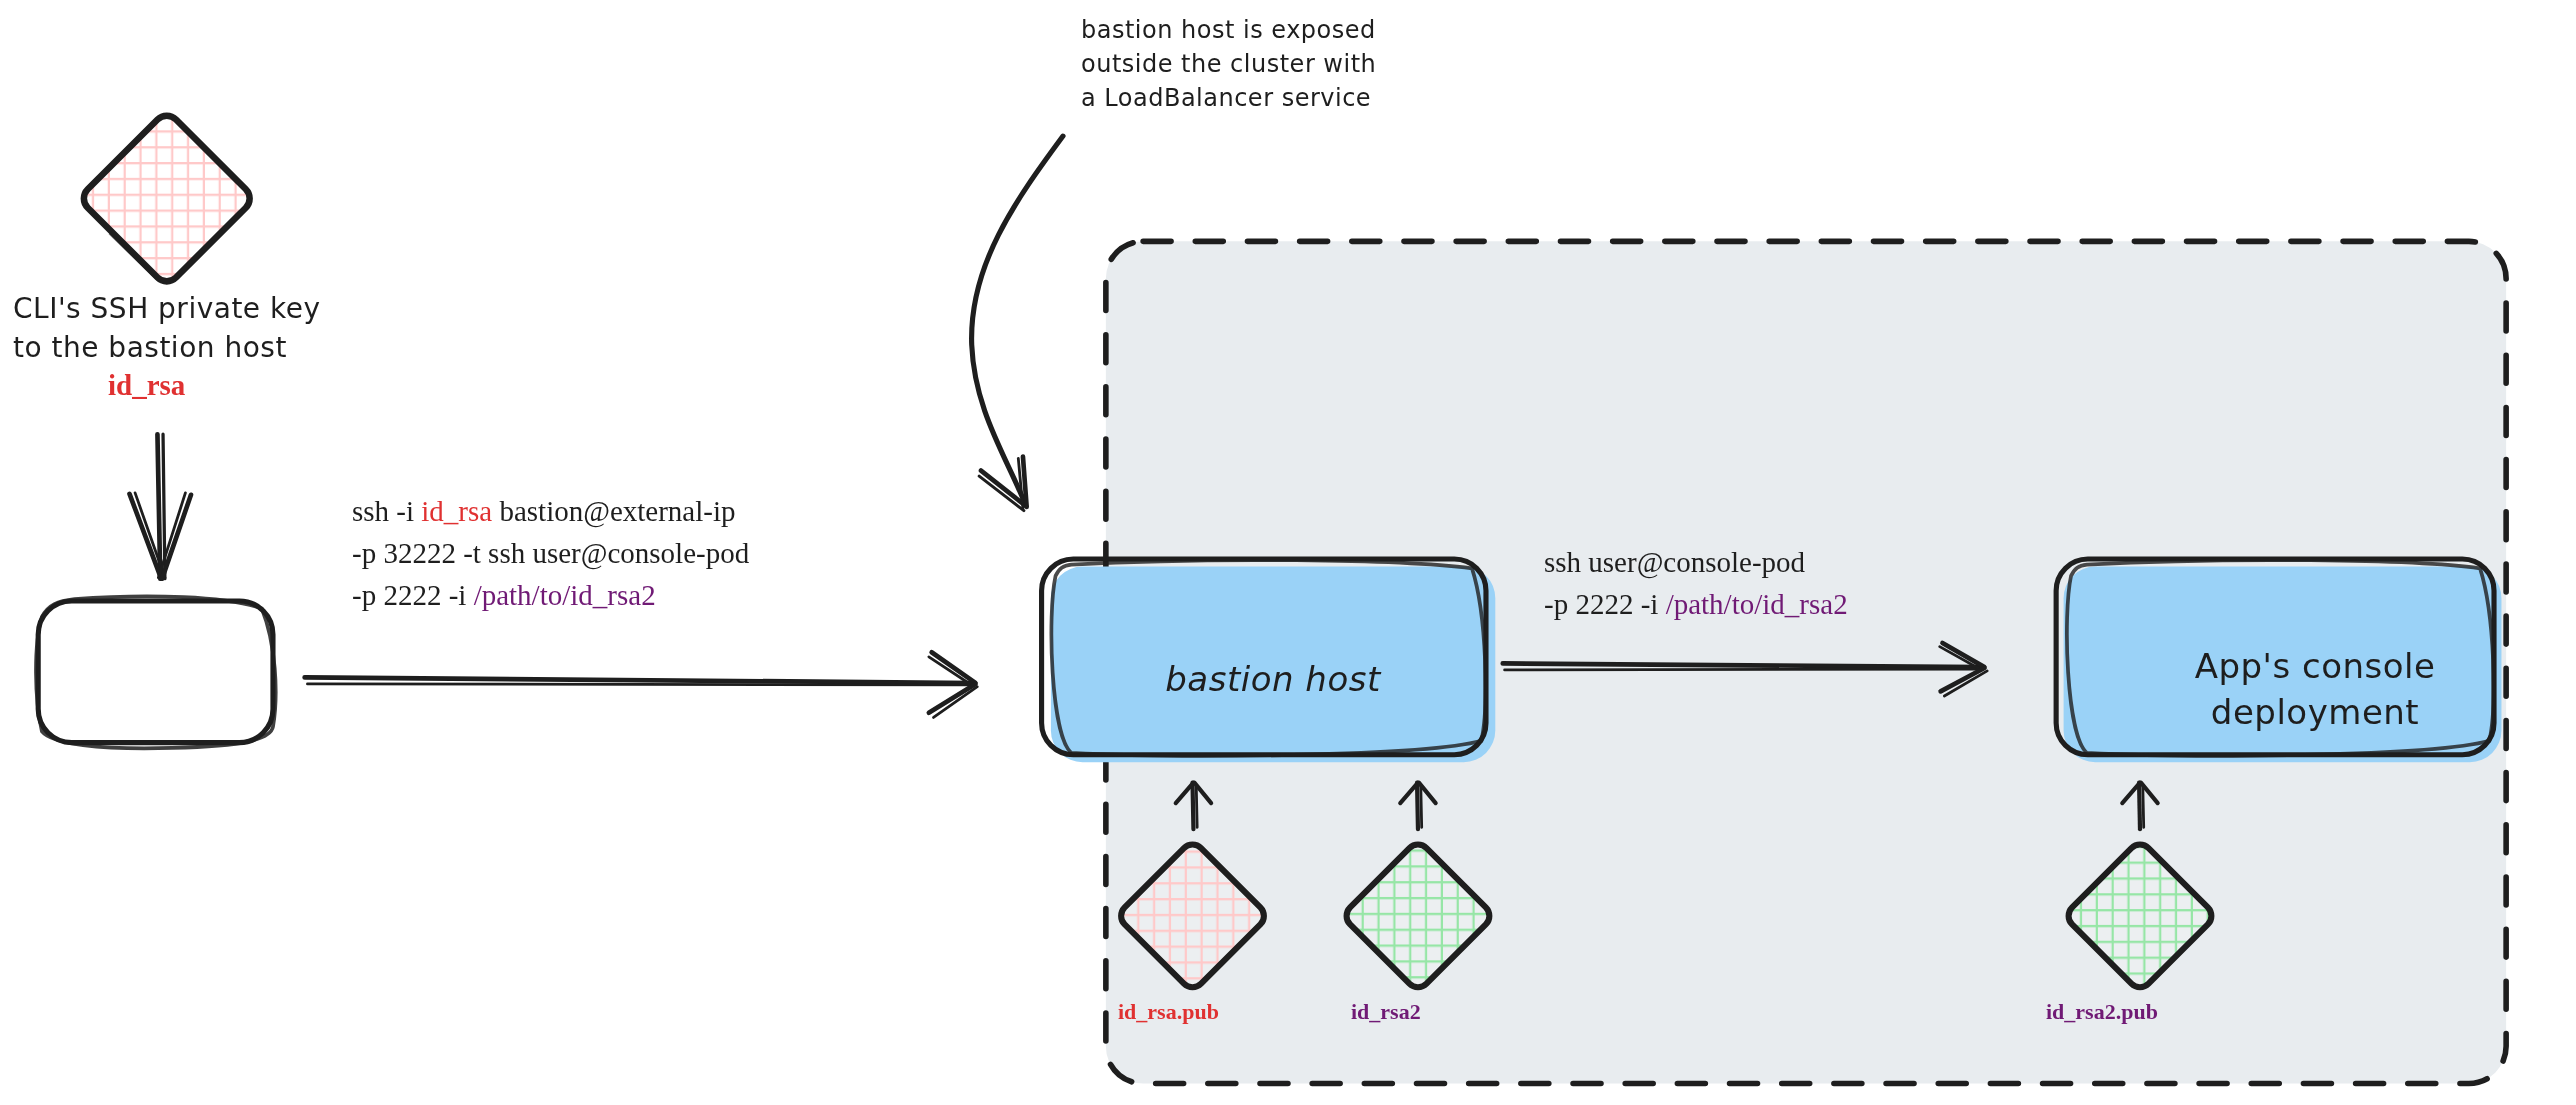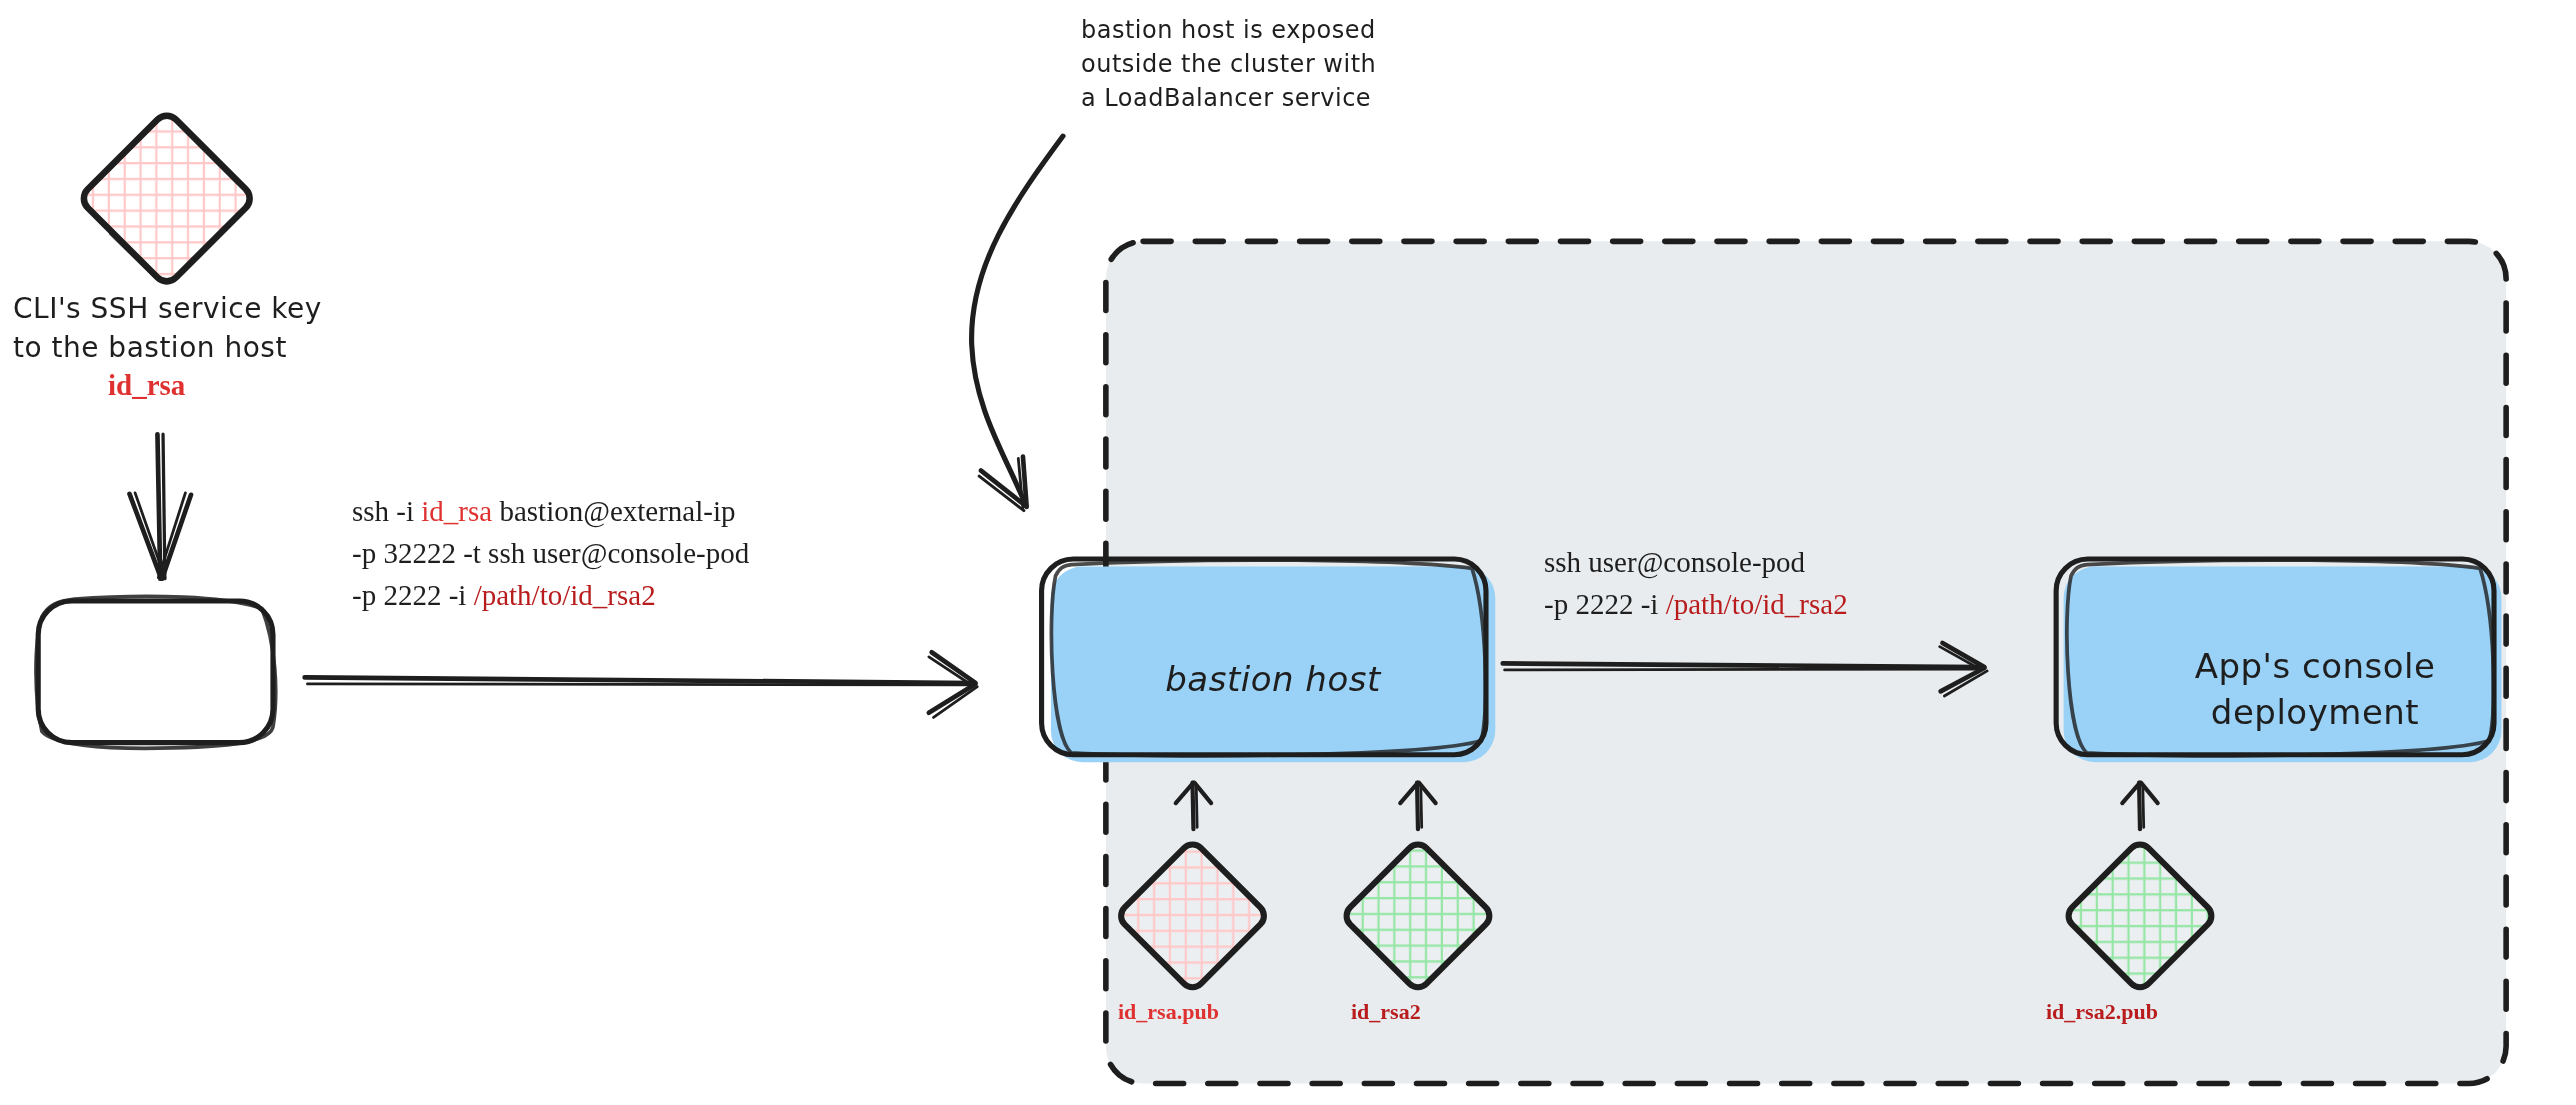--- a/index.html
+++ b/index.html
@@ -32,21 +32,21 @@
   .mono {
     font-family: Liberation Serif, serif;
     color: #1e1e1e;
   }
   .txt {
     position: absolute;
     white-space: pre;
     line-height: 1.32;
   }
   .red { color: #e03131; }
-  .green { color: #b91c1c; }
+  .green { color: #701a75; }
 
   
   #annotation-note {
     left: 1081px;
     top: 13px;
     font-size: 24px;
     line-height: 1.42;
   }
   
   #cli-key-caption {
@@ -231,21 +231,21 @@
     <g>
       <rect x="2239" y="925" width="116" height="116" rx="13" ry="13" transform="rotate(45 2297 983)" fill="url(#hatch-green)" stroke="#1e1e1e" stroke-width="6.5" stroke-linejoin="round"></rect>
       <path d="M2243 1012 L2279 1046" stroke="#1e1e1e" stroke-width="4" fill="none" opacity="0.5"></path>
     </g>
   </svg>
 
   <div class="txt hand" id="annotation-note"><span>bastion host is exposed</span>
 <span>outside the cluster with</span>
 <span>a LoadBalancer service</span></div>
 
-  <div class="txt hand" id="cli-key-caption"><span>CLI's SSH service key</span>
+  <div class="txt hand" id="cli-key-caption"><span>CLI's SSH private key</span>
 <span>to the bastion host</span></div>
 
   <div class="txt mono red" id="cli-key-name">id_rsa</div>
 
   <div class="txt mono" id="ssh-cmd-1"><span>ssh -i </span><span class="red">id_rsa</span><span> bastion@external-ip</span>
 <span>-p 32222 -t ssh user@console-pod</span>
 <span>-p 2222 -i </span><span class="green">/path/to/id_rsa2</span></div>
 
   <div class="txt mono" id="ssh-cmd-2"><span>ssh user@console-pod</span>
 <span>-p 2222 -i </span><span class="green">/path/to/id_rsa2</span></div>

